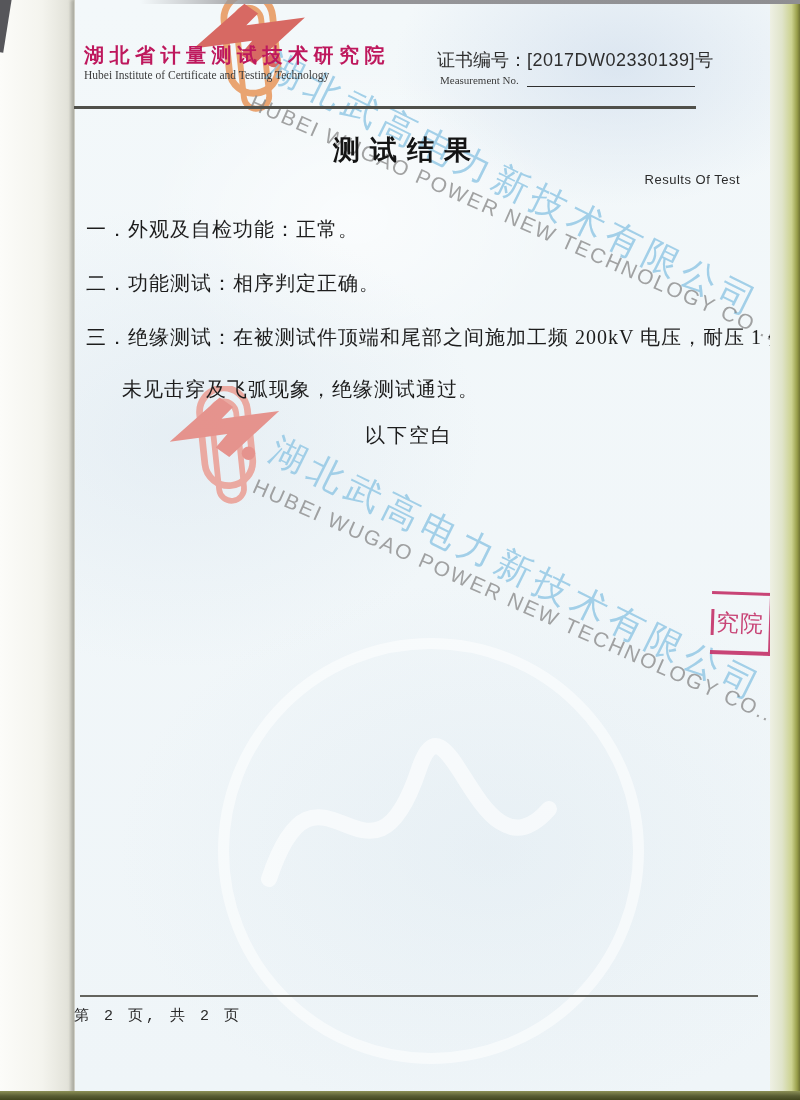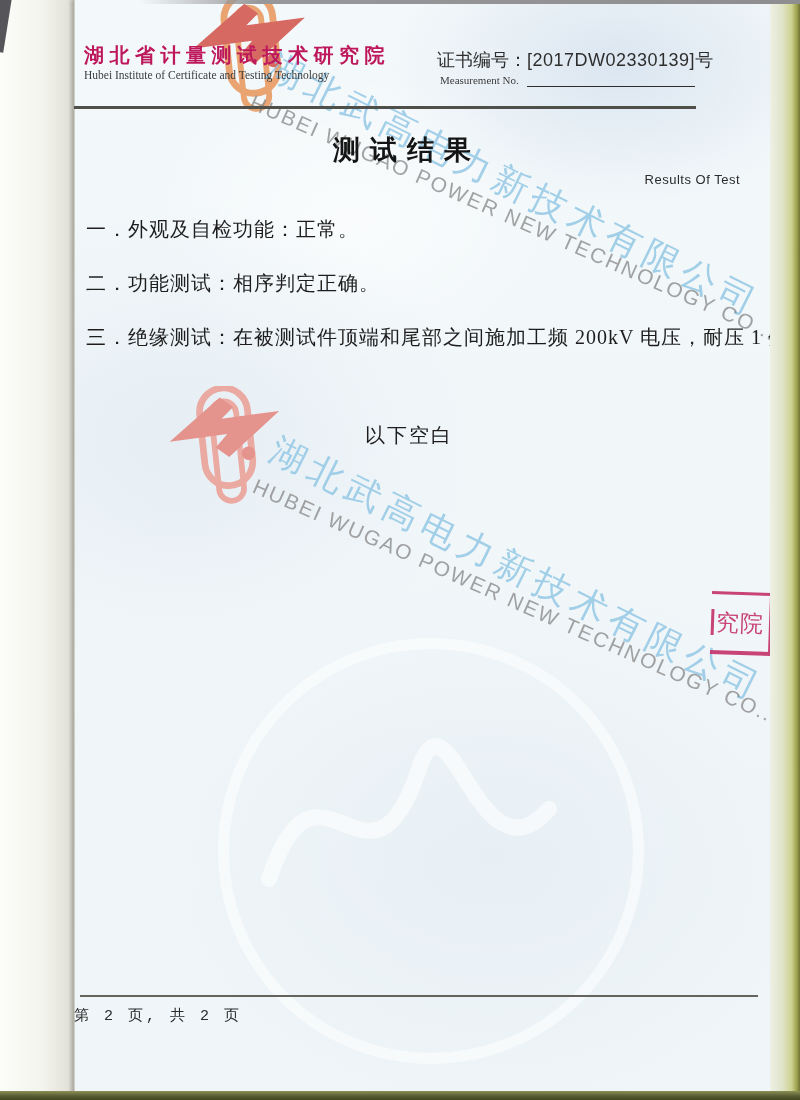--- a/index.html
+++ b/index.html
@@ -142,20 +142,21 @@
   <div class="cert-en">Measurement No.</div>
 
   <div class="header-rule"></div>
 
   <div class="title-cn">测试结果</div>
   <div class="title-en">Results Of Test</div>
 
   <div class="rline r1">一．外观及自检功能：正常。</div>
   <div class="rline r2">二．功能测试：相序判定正确。</div>
   <div class="rline r3">三．绝缘测试：在被测试件顶端和尾部之间施加工频 200kV 电压，耐压 1 分钟，</div>
+  <div class="rline r4">未见击穿及飞弧现象，绝缘测试通过。</div>
   <div class="blank-note">以下空白</div>
 
   <div class="stamp">
     <div class="stamp-cut"></div>
     <div class="stamp-text">究院</div>
   </div>
 
   <div class="footer-rule"></div>
   <div class="page-num">第 2 页, 共 2 页</div>
 

